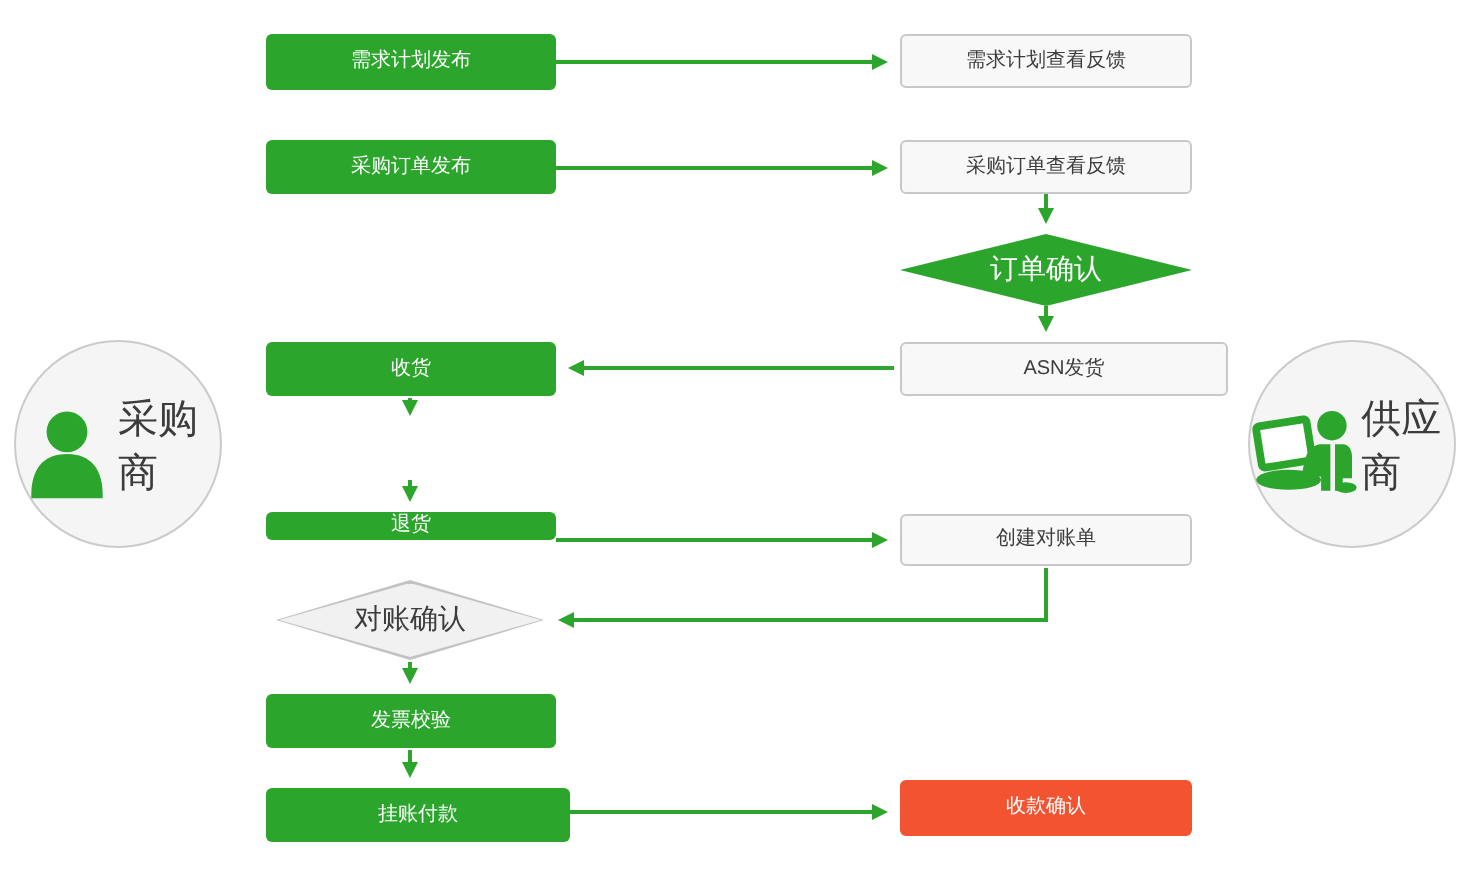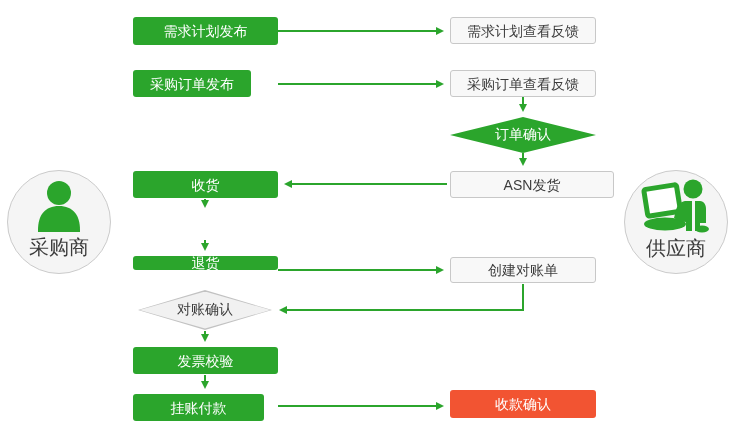--- a/index.html
+++ b/index.html
@@ -1,35 +1,35 @@
 <!DOCTYPE html>
 <html><head>
 <meta charset="utf-8">
 <style>
   html,body{margin:0;padding:0;background:#ffffff;}
   body{font-family:"Liberation Sans","DejaVu Sans",sans-serif;}
   .stage{position:relative;width:731px;height:436px;background:#ffffff;overflow:hidden;}
   .layer{position:absolute;left:0;top:0;width:731px;height:436px;}
   svg.layer{z-index:1;}
   .node{position:absolute;z-index:2;display:flex;align-items:center;justify-content:center;
-        font-size:14px;border-radius:3px;box-sizing:border-box;text-align:center;line-height:1;}
+        font-size:10px;border-radius:3px;box-sizing:border-box;text-align:center;line-height:1;}
   .n-green{background:#2BA52C;color:#ffffff;}
   .n-white{background:#f8f8f8;border:1px solid #c8c8c8;color:#3c3c3c;}
   .n-red{background:#F25432;color:#ffffff;}
   .dia{position:absolute;z-index:2;display:flex;align-items:center;justify-content:center;font-size:14px;font-family:Liberation Serif, serif;}
   .dia-shape{position:absolute;inset:0;clip-path:polygon(50% 0,100% 50%,50% 100%,0 50%);}
   .dia-green .dia-shape{background:#2BA52C;}
   .dia-gray .shape-border{background:#c2c2c2;}
   .dia-gray .shape-fill{position:absolute;inset:1.5px;clip-path:polygon(50% 0,100% 50%,50% 100%,0 50%);background:#f1f1f1;}
   .dia-label{position:relative;z-index:3;}
   .dia-green .dia-label{color:#ffffff;}
   .dia-gray .dia-label{color:#3c3c3c;}
   .actor{position:absolute;z-index:2;width:104px;height:104px;border-radius:50%;
          background:#f5f5f5;border:1px solid #cbcbcb;box-sizing:border-box;
-         display:flex;flex-direction:column;align-items:center;justify-content:flex-start;}
+         display:flex;align-items:center;justify-content:flex-start;}
   .actor-label{font-size:20px;color:#3c3c3c;margin-top:2px;}
   .actor svg{display:block;}
 </style>
 </head>
 <body>
 
 <div class="stage">
 
   <svg class="layer" viewBox="0 0 731 436">
     <defs>
@@ -47,30 +47,30 @@
       <line x1="205" y1="240" x2="205" y2="249" marker-end="url(#arr)"></line>
       <line x1="278" y1="270" x2="442" y2="270" marker-end="url(#arr)"></line>
       <polyline points="523,284 523,310 281,310" marker-end="url(#arr)"></polyline>
       <line x1="205" y1="331" x2="205" y2="340" marker-end="url(#arr)"></line>
       <line x1="205" y1="375" x2="205" y2="387" marker-end="url(#arr)"></line>
       <line x1="278" y1="406" x2="442" y2="406" marker-end="url(#arr)"></line>
     </g>
   </svg>
 
   <div class="node n-green" style="left:133px;top:17px;width:145px;height:28px">需求计划发布</div>
-  <div class="node n-green" style="left:133px;top:70px;width:118px;height:27px">采购订单发布</div>
+  <div class="node n-green" style="left:133px;top:70px;width:145px;height:27px">采购订单发布</div>
   <div class="node n-green" style="left:133px;top:171px;width:145px;height:27px">收货</div>
   <div class="node n-green" style="left:133px;top:256px;width:145px;height:14px">退货</div>
   <div class="dia dia-gray" style="left:138px;top:290px;width:134px;height:40px">
     <div class="dia-shape shape-border"></div>
     <div class="shape-fill"></div>
     <span class="dia-label">对账确认</span>
   </div>
   <div class="node n-green" style="left:133px;top:347px;width:145px;height:27px">发票校验</div>
-  <div class="node n-green" style="left:133px;top:394px;width:131px;height:27px">挂账付款</div>
+  <div class="node n-green" style="left:133px;top:394px;width:152px;height:27px">挂账付款</div>
 
   <div class="node n-white" style="left:450px;top:70px;width:146px;height:27px">采购订单查看反馈</div>
   <div class="node n-white" style="left:450px;top:17px;width:146px;height:27px">需求计划查看反馈</div>
   <div class="dia dia-green" style="left:450px;top:117px;width:146px;height:36px">
     <div class="dia-shape"></div>
     <span class="dia-label">订单确认</span>
   </div>
   <div class="node n-white" style="left:450px;top:171px;width:164px;height:27px">ASN发货</div>
   <div class="node n-white" style="left:450px;top:257px;width:146px;height:26px">创建对账单</div>
   <div class="node n-red" style="left:450px;top:390px;width:146px;height:28px">收款确认</div>

